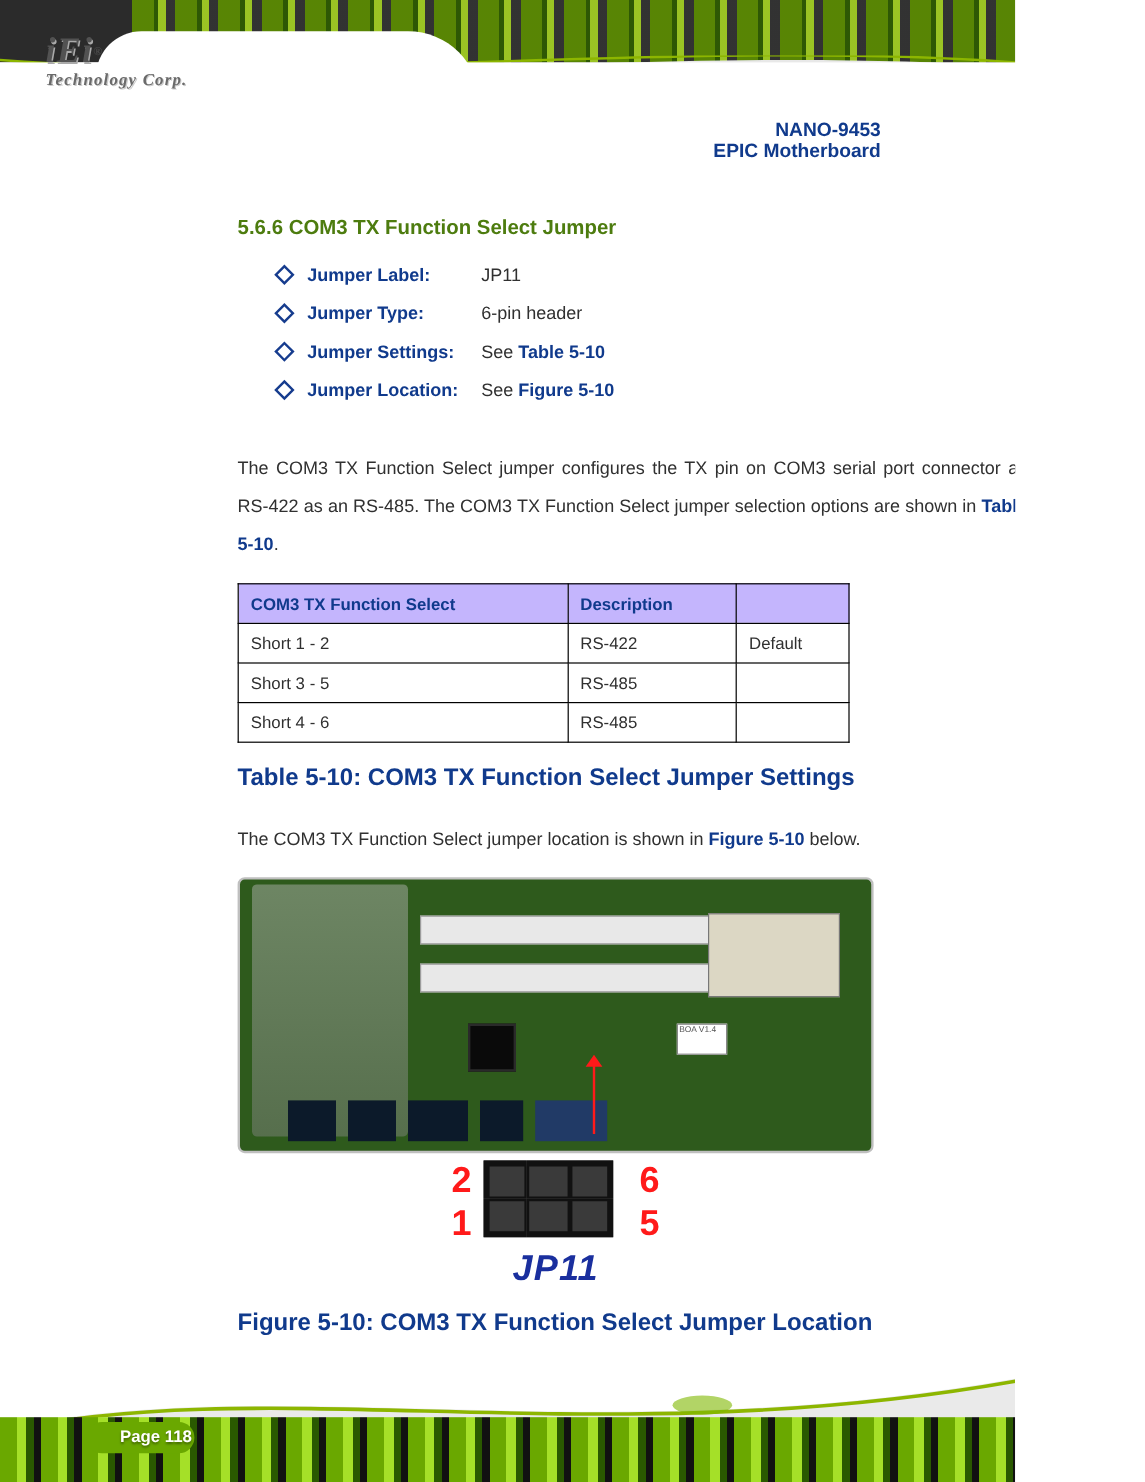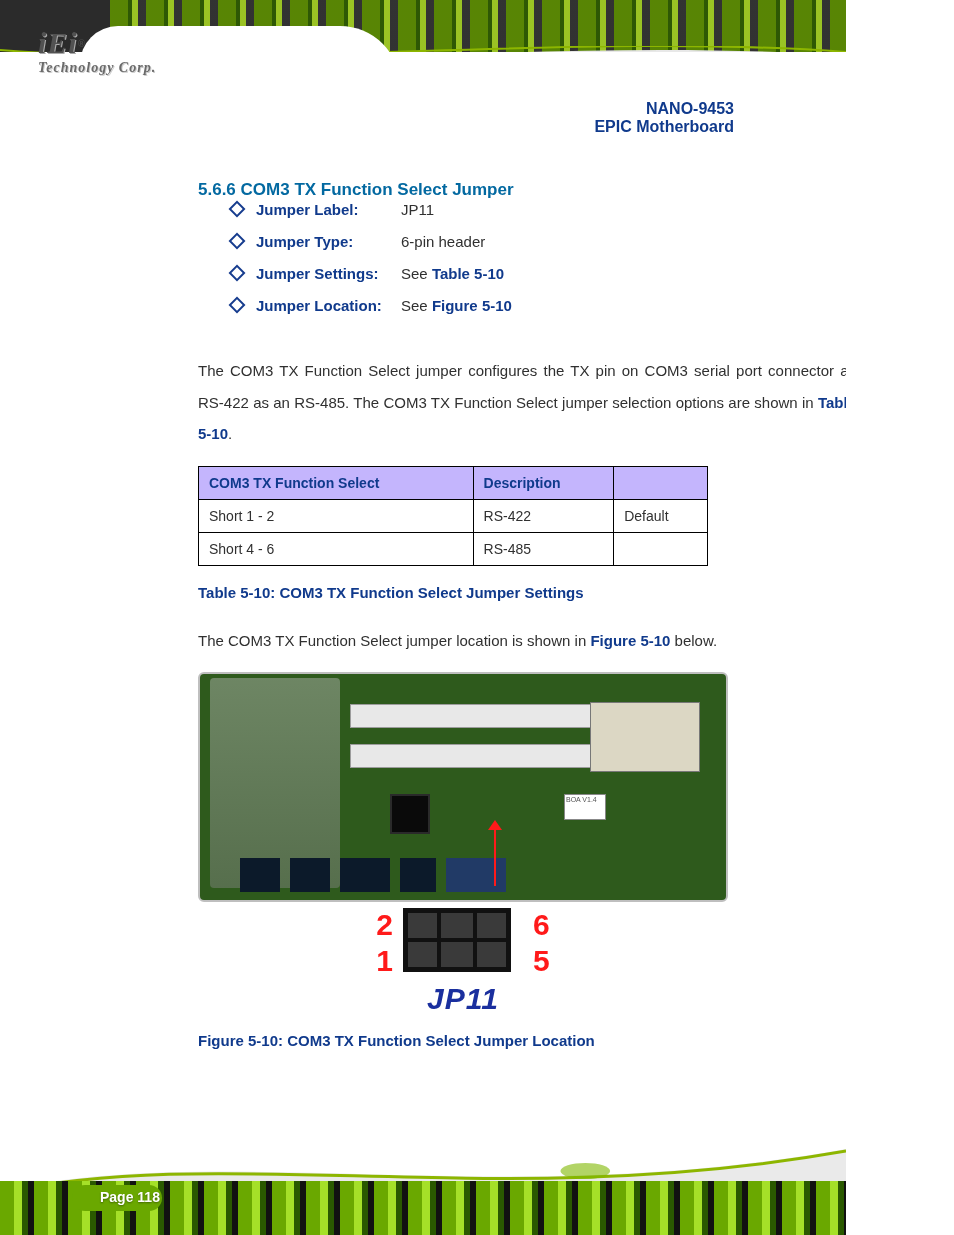--- a/index.html
+++ b/index.html
@@ -16,38 +16,38 @@
   .logo { position: absolute; top: 26px; left: 38px; z-index: 3; font-weight: 700; font-style: italic;
     color: #4c4c4c; font-family: Georgia, 'Times New Roman', serif; }
   .logo .iE { font-size: 30px; color: #525252; letter-spacing:1px; text-shadow: 1px 1px 0 #aaa; }
   .logo .tag { display:block; font-size:14px; letter-spacing:1px; color:#6a6a6a; text-shadow: 1px 1px 0 #ccc; }
   .logo .r { font-size:10px; vertical-align: super; }
   .swooshTop { position:absolute; top:46px; left:0; width:100%; height:20px; overflow:hidden; }
   .swooshTop svg { width:100%; height:100%; }
 
   
   .content { position: absolute; top: 180px; left: 198px; width: 658px; color:#222; font-size:15px; }
-  .sectionTitle { font-weight:700; color:#0369a1; font-size:17px; }
+  .sectionTitle { font-weight:700; color:#4d7c0f; font-size:17px; margin-bottom: 20px; }
 
   .infoList { margin-bottom: 41px; }
   .infoRow { display:flex; align-items:center; margin-bottom: 14px; }
   .bullet { width:18px; height:18px; display:inline-flex; align-items:center; justify-content:center; margin-right:10px; }
   .bullet span { width:12px; height:12px; border:2px solid #163c8e; display:inline-block; transform:rotate(45deg); background:#fff; }
   .infoLabel { font-weight:700; color:#103a8c; width:145px; }
   .infoVal { color:#303030; }
   .linkish { font-weight:700; color:#103a8c; }
 
   .para { line-height: 2.1; color:#303030; text-align: justify; margin-bottom: 16px; }
   .para .ref { font-weight:700; color:#103a8c; }
 
   table.jumper { border-collapse: collapse; width: 510px; margin: 6px 0 18px 0; }
   table.jumper th, table.jumper td { border: 1px solid #000; font-size: 14px; padding: 8px 10px; text-align:left; }
   table.jumper th { background: #c4b5fd; font-weight:700; color:#103a8c; }
   table.jumper td { color:#303030; }
-  .caption { font-weight:700; color:#103a8c; font-size:15px; margin: 12px 0 24px 0; }
+  .caption { font-weight:700; color:#103a8c; font-size:20px; margin: 12px 0 24px 0; }
 
   .boardFigure { width: 530px; margin: 12px 0 0 0; }
   .boardImg { width:530px; height:230px; position:relative; background:#2e5a1c; border:2px solid #bfbfbf; border-radius:6px; overflow:hidden; }
   .boardImg .slot { position:absolute; background:#e8e8e8; border:1px solid #9c9c9c; }
   .boardImg .s1 { top:30px; left:150px; width:300px; height:24px; }
   .boardImg .s2 { top:70px; left:150px; width:300px; height:24px; }
   .boardImg .module { position:absolute; top:28px; right:26px; width:110px; height:70px; background:#dcd7c4; border:1px solid #777; }
   .boardImg .label { position:absolute; top:120px; right:120px; width:42px; height:26px; background:#fff; border:1px solid #888; font-size:7px; padding:1px; color:#555; }
   .boardImg .cable { position:absolute; top:4px; left:10px; width:130px; height:210px; background:linear-gradient(180deg,#bbb,#888); opacity:0.45; border-radius:4px; }
   .boardImg .port { position:absolute; bottom:8px; background:#0c1a2a; height:34px; }
@@ -154,20 +154,25 @@
           <th></th>
         </tr>
       </thead>
       <tbody>
         <tr>
           <td>Short 1 - 2</td>
           <td>RS-422</td>
           <td>Default</td>
         </tr>
         <tr>
+          <td>Short 3 - 5</td>
+          <td>RS-485</td>
+          <td></td>
+        </tr>
+        <tr>
           <td>Short 4 - 6</td>
           <td>RS-485</td>
           <td></td>
         </tr>
       </tbody>
     </table>
 
     <div class="caption">Table 5-10: COM3 TX Function Select Jumper Settings</div>
 
     <p class="para">

